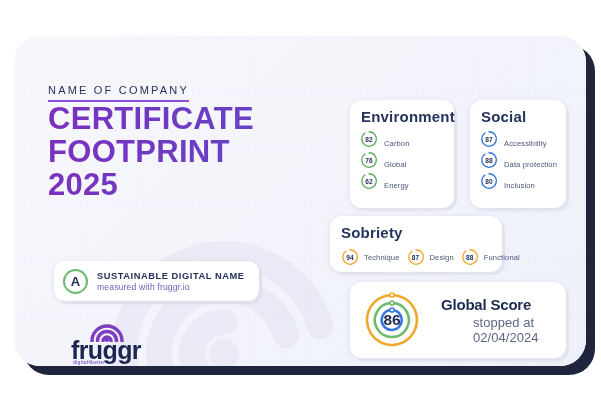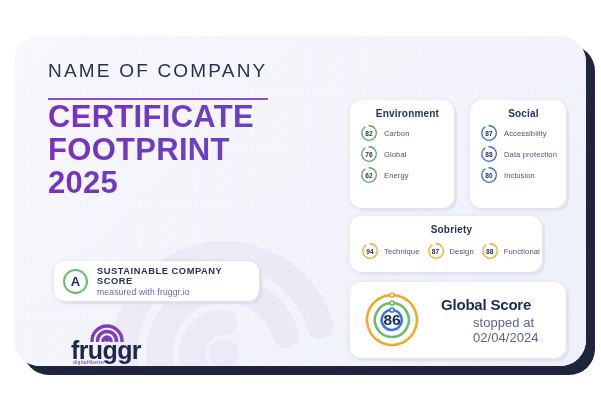--- a/index.html
+++ b/index.html
@@ -35,23 +35,24 @@
   .watermark{
     position:absolute; left:60px; top:168px;
     width:300px; height:300px;
     opacity:.5; pointer-events:none;
   }
 
   
   .left-col { position:absolute; left:34px; top:24px; width:290px; }
 
   .company-name{
-    font-size:19px; letter-spacing:2.2px; color:#253357;
-    font-weight:400; padding-bottom:16px; display:inline-block;
+    font-size:11px; letter-spacing:2.2px; color:#253357;
+    font-weight:400; padding-bottom:4px; display:inline-block;
     border-bottom:2px solid #8a4fd0;
+    margin-top:24px;
   }
 
   .cert-title{
     font-size:31px; line-height:33px; font-weight:700;
     letter-spacing:.3px;
     background: linear-gradient(100deg,#7b2fbe 0%, #6a3fc4 55%, #5b47c9 100%);
     -webkit-background-clip:text; background-clip:text; color:transparent;
   }
 
   
@@ -84,30 +85,30 @@
     font-size:4.6px; letter-spacing:.25px; color:#7d5fc0; font-weight:600;
   }
 
   
   .panel{
     position:absolute; background:#ffffff; border-radius:12px;
     box-shadow: 3px 3px 0 0 rgba(225,226,239,.95), 0 1px 6px rgba(35,30,85,.09);
   }
   .panel-env    { left:336px; top:64px;  width:104px; height:108px; }
   .panel-social { left:456px; top:64px;  width:96px;  height:108px; }
-  .panel-sob    { left:336px; top:180px; width:192px; height:56px;  }
+  .panel-sob    { left:316px; top:180px; width:172px; height:56px;  }
   .panel-global { left:336px; top:246px; width:216px; height:76px;  }
 
   .panel-title{
-    font-size:10px; font-weight:700; color:#26335c;
-    letter-spacing:.2px; padding:8px 0 0 11px;text-align:center;
+    font-size:15px; font-weight:700; color:#26335c;
+    letter-spacing:.2px; padding:8px 0 0 11px;
   }
 
   .metric-list{ padding:5px 0 0 10px; display:flex; flex-direction:column; gap:3px; }
-  .metric{ display:flex; align-items:center; gap:6px; }
+  .metric{ display:flex; align-items:flex-end; gap:6px; }
   .metric-label{ font-size:7.6px; color:#4a5578; letter-spacing:.1px; white-space:nowrap; }
 
   .gauge{ position:relative; width:18px; height:18px; flex:0 0 auto; }
   .gauge svg{ display:block; }
   .gauge-val{
     position:absolute; inset:0; display:flex; align-items:center;
     justify-content:center; font-size:6.6px; font-weight:700; color:#1f2c52;
   }
 
   .sob-row{ display:flex; align-items:center; gap:7px; padding:7px 0 0 11px; }
@@ -147,21 +148,21 @@
       <div class="cert-title">
         <div>CERTIFICATE</div>
         <div>FOOTPRINT</div>
         <div>2025</div>
       </div>
     </div>
 
     <div class="score-pill">
       <div class="grade-badge">A</div>
       <div class="pill-texts">
-        <div class="pill-title">SUSTAINABLE COMPANY SCORE</div>
+        <div class="pill-title">SUSTAINABLE DIGITAL NAME</div>
         <div class="pill-sub">measured with fruggr.io</div>
       </div>
     </div>
 
     <div class="logo-block">
       <svg class="logo-mark" width="36" height="20" viewBox="0 0 36 20" fill="none">
         <g stroke="#7b3fbf" stroke-linecap="round" fill="none">
           <path d="M3 19 A15 15 0 0 1 33 19" stroke-width="3.4"></path>
           <path d="M8.5 19 A9.5 9.5 0 0 1 27.5 19" stroke-width="3.4"></path>
           <path d="M14 19 A4 4 0 0 1 22 19" stroke-width="3.4"></path>

